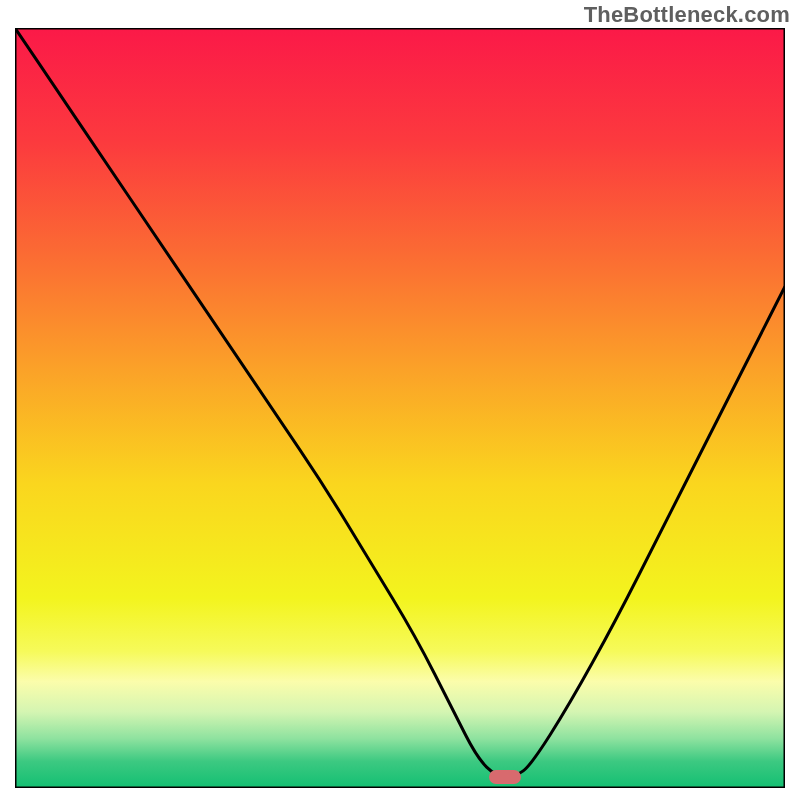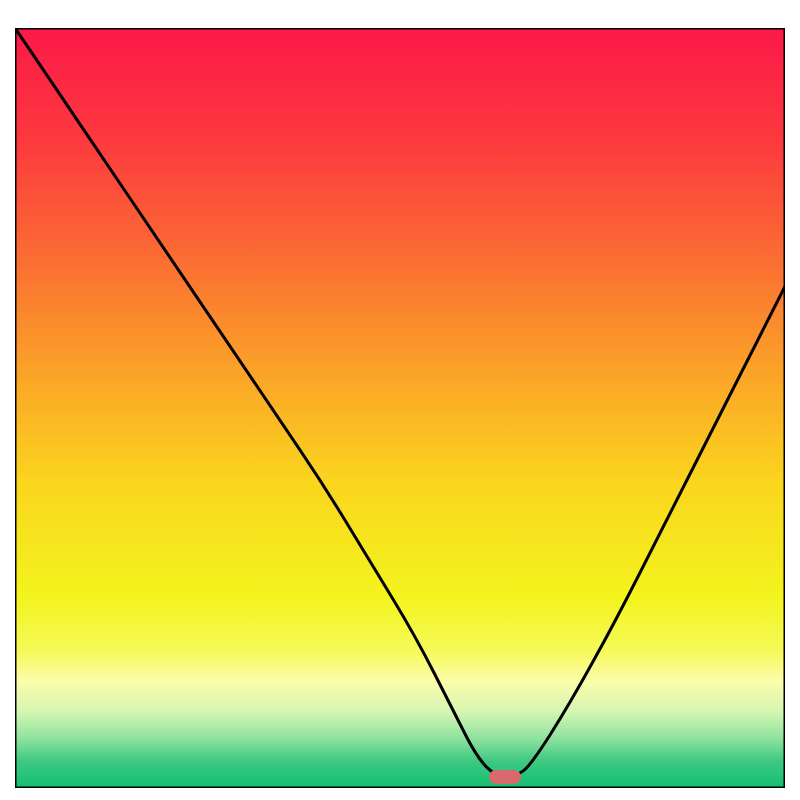--- a/index.html
+++ b/index.html
@@ -43,20 +43,21 @@
     background: #d86a6e;
     border-radius: 7px;
     z-index: 4;
   }
 </style>
 </head>
 <body>
 
 <div class="chart-container">
 
+  <div class="watermark">TheBottleneck.com</div>
 
   <div class="plot-frame">
     <svg id="plot-svg" width="770" height="760" viewBox="0 0 770 760">
       <defs>
         <linearGradient id="bg-grad" x1="0" y1="0" x2="0" y2="1">
             <stop offset="0%" stop-color="#fb1948"></stop>
             <stop offset="15%" stop-color="#fc3a3e"></stop>
             <stop offset="30%" stop-color="#fb6c33"></stop>
             <stop offset="45%" stop-color="#fba228"></stop>
             <stop offset="60%" stop-color="#fad61e"></stop>

